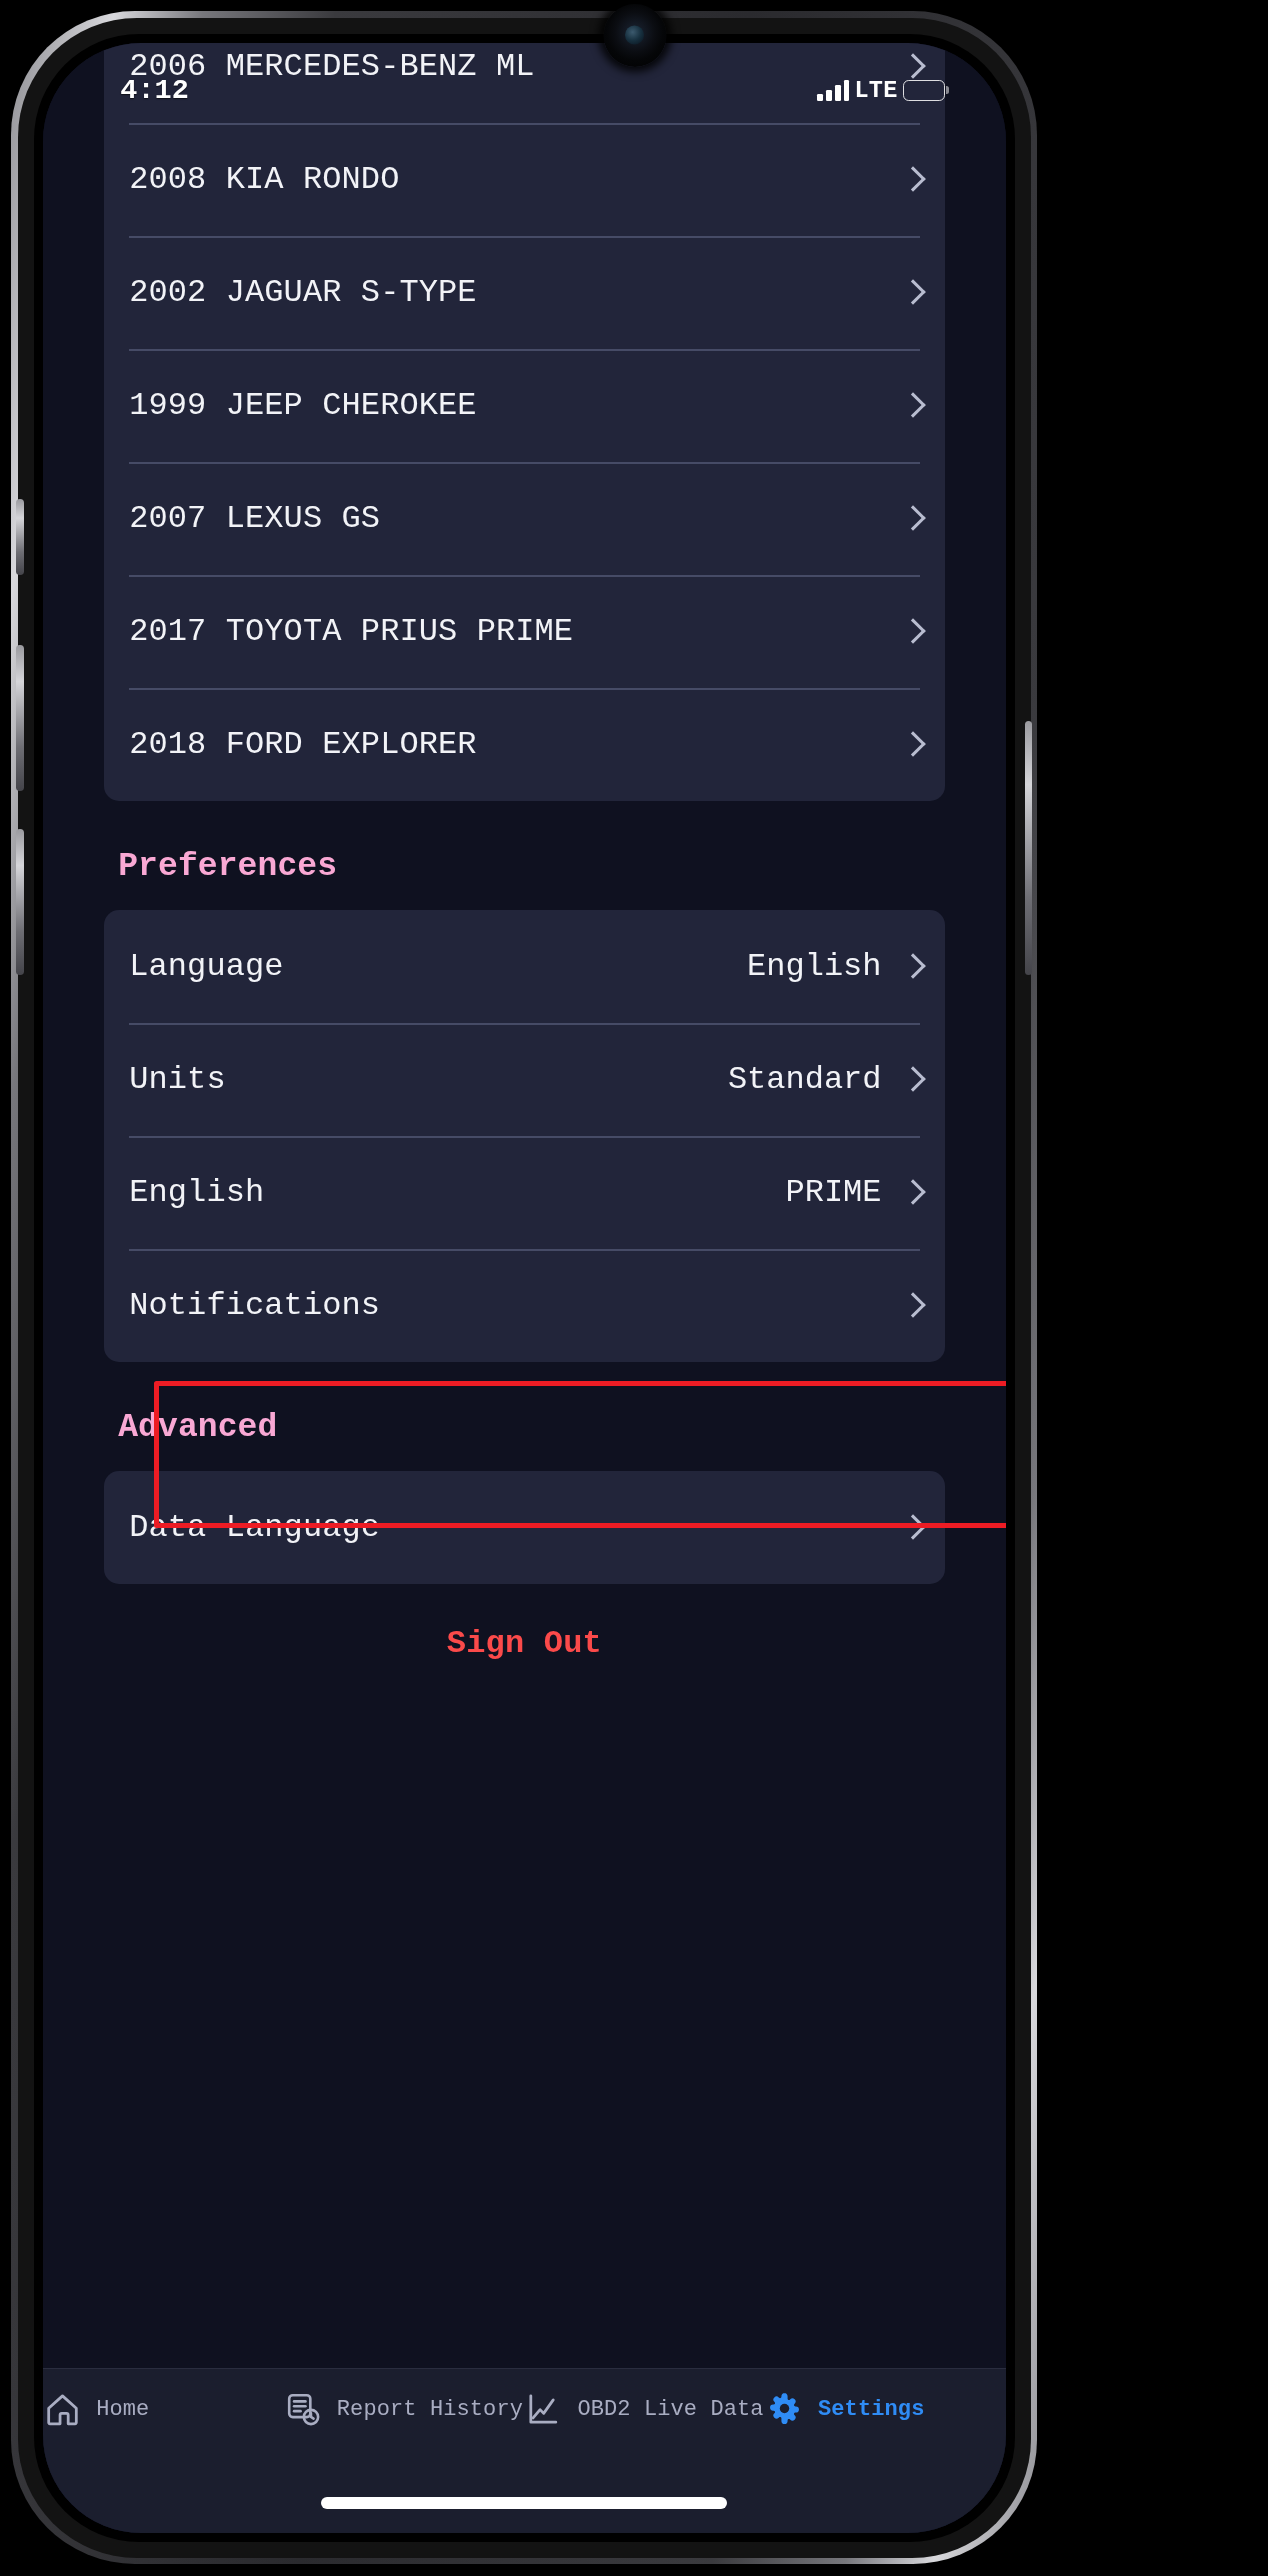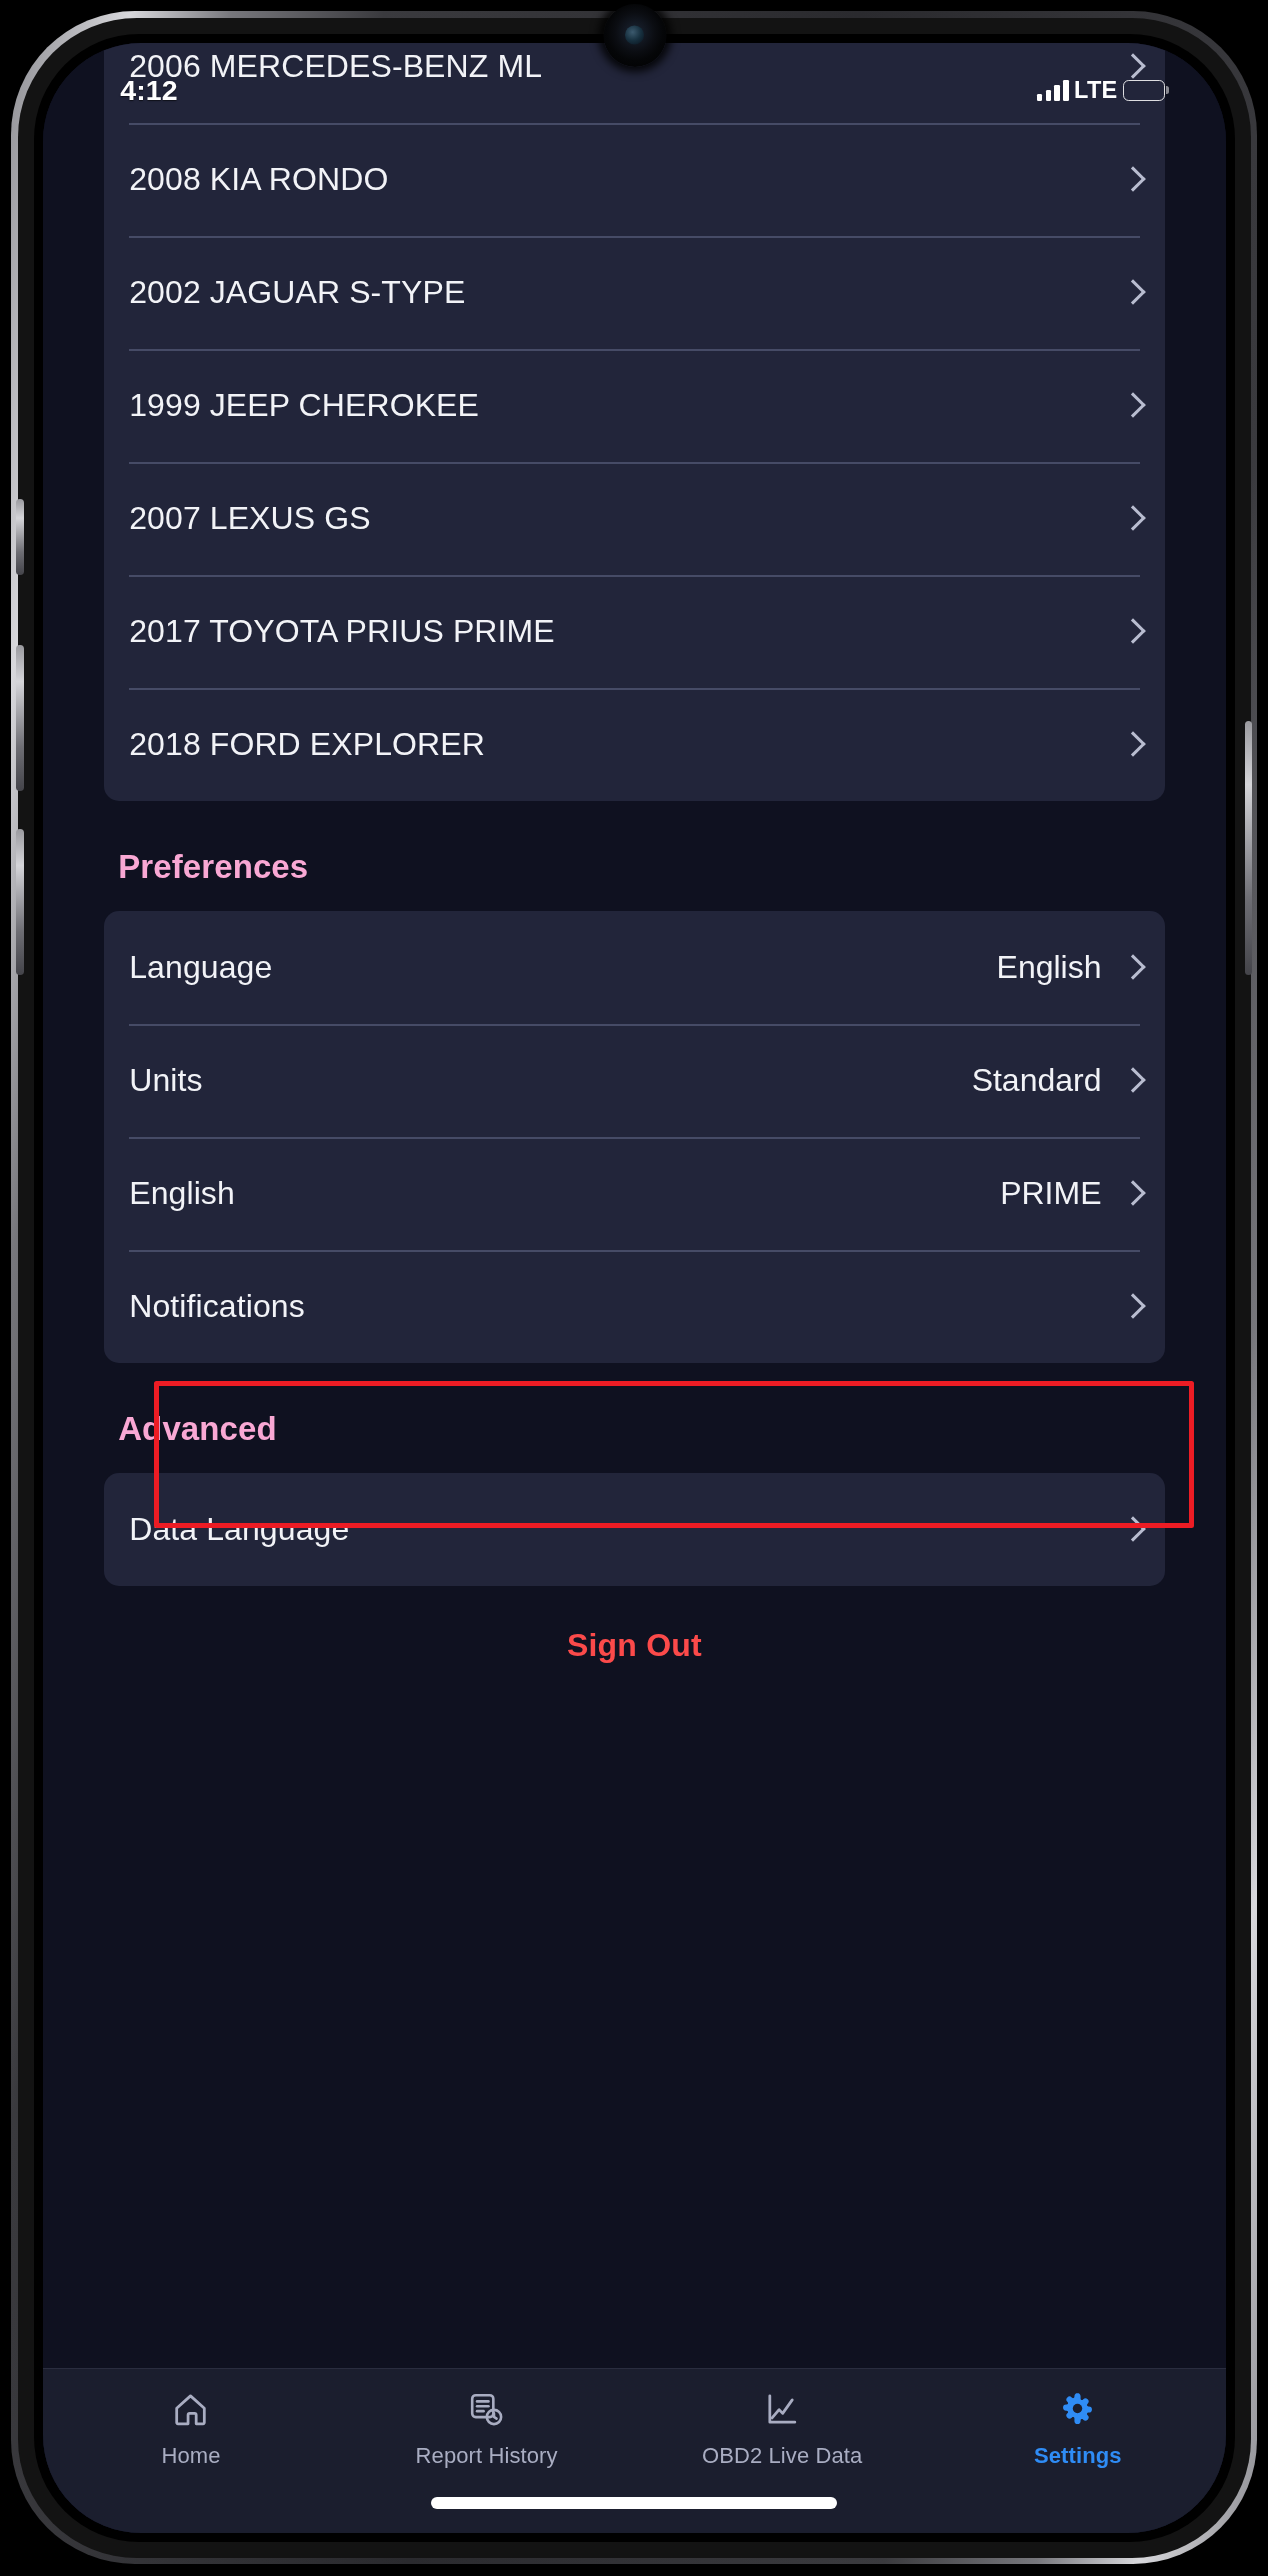--- a/index.html
+++ b/index.html
@@ -8,24 +8,25 @@
     background: #000;
     font-family: "Liberation Sans", sans-serif;
     overflow: hidden;
   }
   #stage { position: relative; width: 1269px; height: 2576px; background: #000; }
 
   
   .phone-frame {
     position: absolute;
     left: 11.4px; top: 11.4px;
-    width: 1246px; height: 2553px;
+    width: 1026px; height: 2553px;
     border-radius: 124px;
     background: linear-gradient(100deg,#8d8d92 0%,#d8d8dc 7%,#77777c 13%,#3a3a3e 22%,#2a2a2e 50%,#3a3a3e 78%,#77777c 87%,#d8d8dc 93%,#8d8d92 100%);
     padding: 6.3px;
+    font-family: Liberation Mono, monospace;
   }
   .phone-body {
     width: 100%; height: 100%;
     border-radius: 119px;
     background: #131313;
     padding: 16.5px;
   }
   .phone-bezel {
     width: 100%; height: 100%;
     border-radius: 105px;
@@ -185,21 +186,21 @@
   .tabbar {
     flex: 0 0 auto;
     height: 165px;
     background: #1b1e2e;
     border-top: 1.3px solid #2a2d3f;
     display: flex; align-items: flex-start;
     padding-top: 21.6px;
   }
   .tab {
     flex: 1 1 0;
-    display: flex; flex-direction: column; align-items: center; gap: 14px;
+    display: flex; flex-direction: row; align-items: center; gap: 14px;
   }
   .tab .ticon { width: 39px; height: 39px; display:block; }
   .tab .tlabel { font-size: 22px; color: #a9adc2; letter-spacing: 0.1px; }
   .tab.active .tlabel { color: #2f8cf5; font-weight: 600; }
 
   .home-indicator {
     position: absolute;
     left: 50%; transform: translateX(-50%);
     bottom: 24px;
     width: 406px; height: 11.4px;

